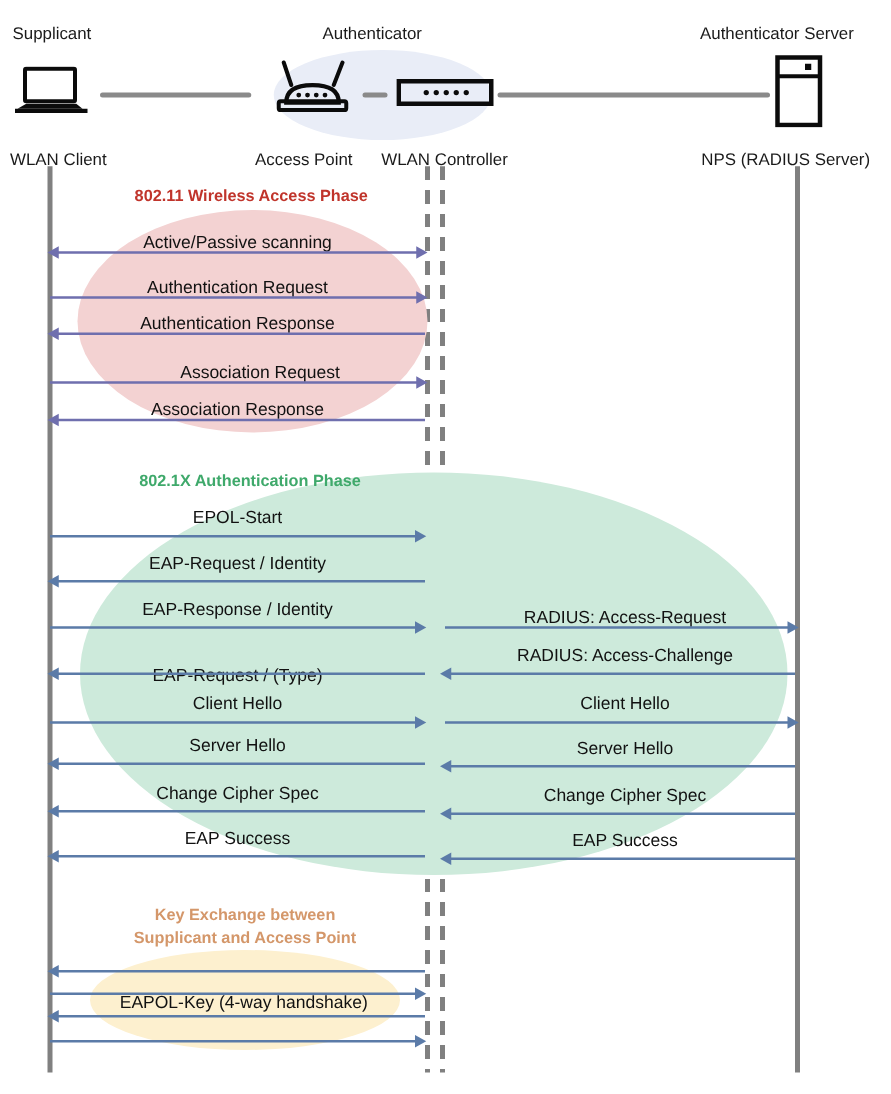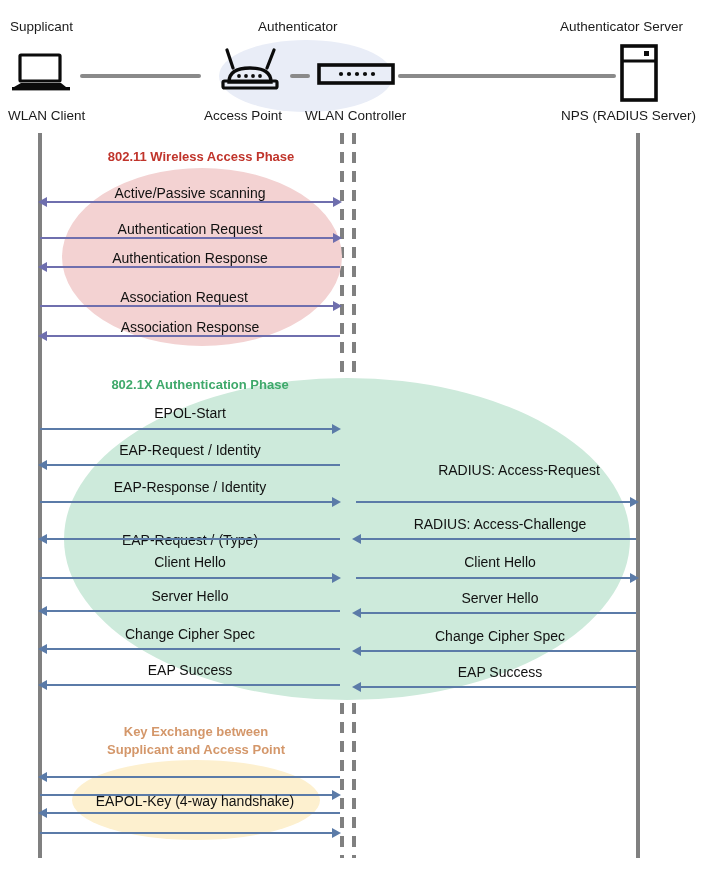--- a/index.html
+++ b/index.html
@@ -1,21 +1,21 @@
 <!DOCTYPE html>
 <html><head>
 <meta charset="utf-8">
 <style>
   html,body{margin:0;padding:0;background:#ffffff;}
   body{font-family:"Liberation Sans","DejaVu Sans",sans-serif;}
   #diagram{position:relative;width:713px;height:875px;background:#ffffff;overflow:hidden;}
 
   
   .hdr-label{position:absolute;font-size:13.5px;color:#1a1a1a;white-space:nowrap;}
-  .dev-label{position:absolute;font-size:13.5px;color:#1a1a1a;white-space:nowrap;}
+  .dev-label{position:absolute;font-size:13.5px;color:#1a1a1a;white-space:nowrap;margin-top:12px;}
 
   .auth-ellipse{position:absolute;left:219px;top:40px;width:174px;height:72px;
      border-radius:50%;background:#e9edf7;}
 
   .conn-line{position:absolute;height:4px;background:#8a8a8a;border-radius:2px;}
 
   
   .icon{position:absolute;}
 
   
@@ -110,21 +110,21 @@
   <div class="head right violet" style="left:333px;top:197px;"></div>
 
   <div class="msg" style="left:90px;top:221px;width:200px;">Authentication Request</div>
   <div class="arrow violet" style="left:40px;top:237px;width:296px;"></div>
   <div class="head right violet" style="left:333px;top:233px;"></div>
 
   <div class="msg" style="left:90px;top:250px;width:200px;">Authentication Response</div>
   <div class="arrow violet" style="left:46px;top:266px;width:294px;"></div>
   <div class="head left violet" style="left:38px;top:262px;"></div>
 
-  <div class="msg" style="left:84px;top:289px;width:200px;">Association Request</div>
+  <div class="msg" style="left:108px;top:289px;width:200px;">Association Request</div>
   <div class="arrow violet" style="left:40px;top:305px;width:296px;"></div>
   <div class="head right violet" style="left:333px;top:301px;"></div>
 
   <div class="msg" style="left:90px;top:319px;width:200px;">Association Response</div>
   <div class="arrow violet" style="left:46px;top:335px;width:294px;"></div>
   <div class="head left violet" style="left:38px;top:331px;"></div>
 
   <div class="phase-ellipse el-green" style="left:64px;top:378px;width:566px;height:322px;"></div>
 
   <div class="phase-title" style="left:100px;top:375px;width:200px;color:#3fa96b;">802.1X Authentication Phase</div>
@@ -133,21 +133,21 @@
   <div class="arrow" style="left:40px;top:428px;width:296px;"></div>
   <div class="head right" style="left:332px;top:424px;"></div>
 
   <div class="msg" style="left:90px;top:442px;width:200px;">EAP-Request / Identity</div>
   <div class="arrow" style="left:46px;top:464px;width:294px;"></div>
   <div class="head left" style="left:38px;top:460px;"></div>
 
   <div class="msg" style="left:90px;top:479px;width:200px;">EAP-Response / Identity</div>
   <div class="arrow" style="left:40px;top:501px;width:296px;"></div>
   <div class="head right" style="left:332px;top:497px;"></div>
-  <div class="msg" style="left:400px;top:462px;width:200px;text-align:right;">RADIUS: Access-Request</div>
+  <div class="msg" style="left:400px;top:485px;width:200px;">RADIUS: Access-Request</div>
   <div class="arrow" style="left:356px;top:501px;width:278px;"></div>
   <div class="head right" style="left:630px;top:497px;"></div>
 
   <div class="msg" style="left:90px;top:516px;width:200px;margin-top:16px;">EAP-Request / (Type)</div>
   <div class="arrow" style="left:46px;top:538px;width:294px;"></div>
   <div class="head left" style="left:38px;top:534px;"></div>
   <div class="msg" style="left:400px;top:516px;width:200px;">RADIUS: Access-Challenge</div>
   <div class="arrow" style="left:360px;top:538px;width:276px;"></div>
   <div class="head left" style="left:352px;top:534px;"></div>
 

